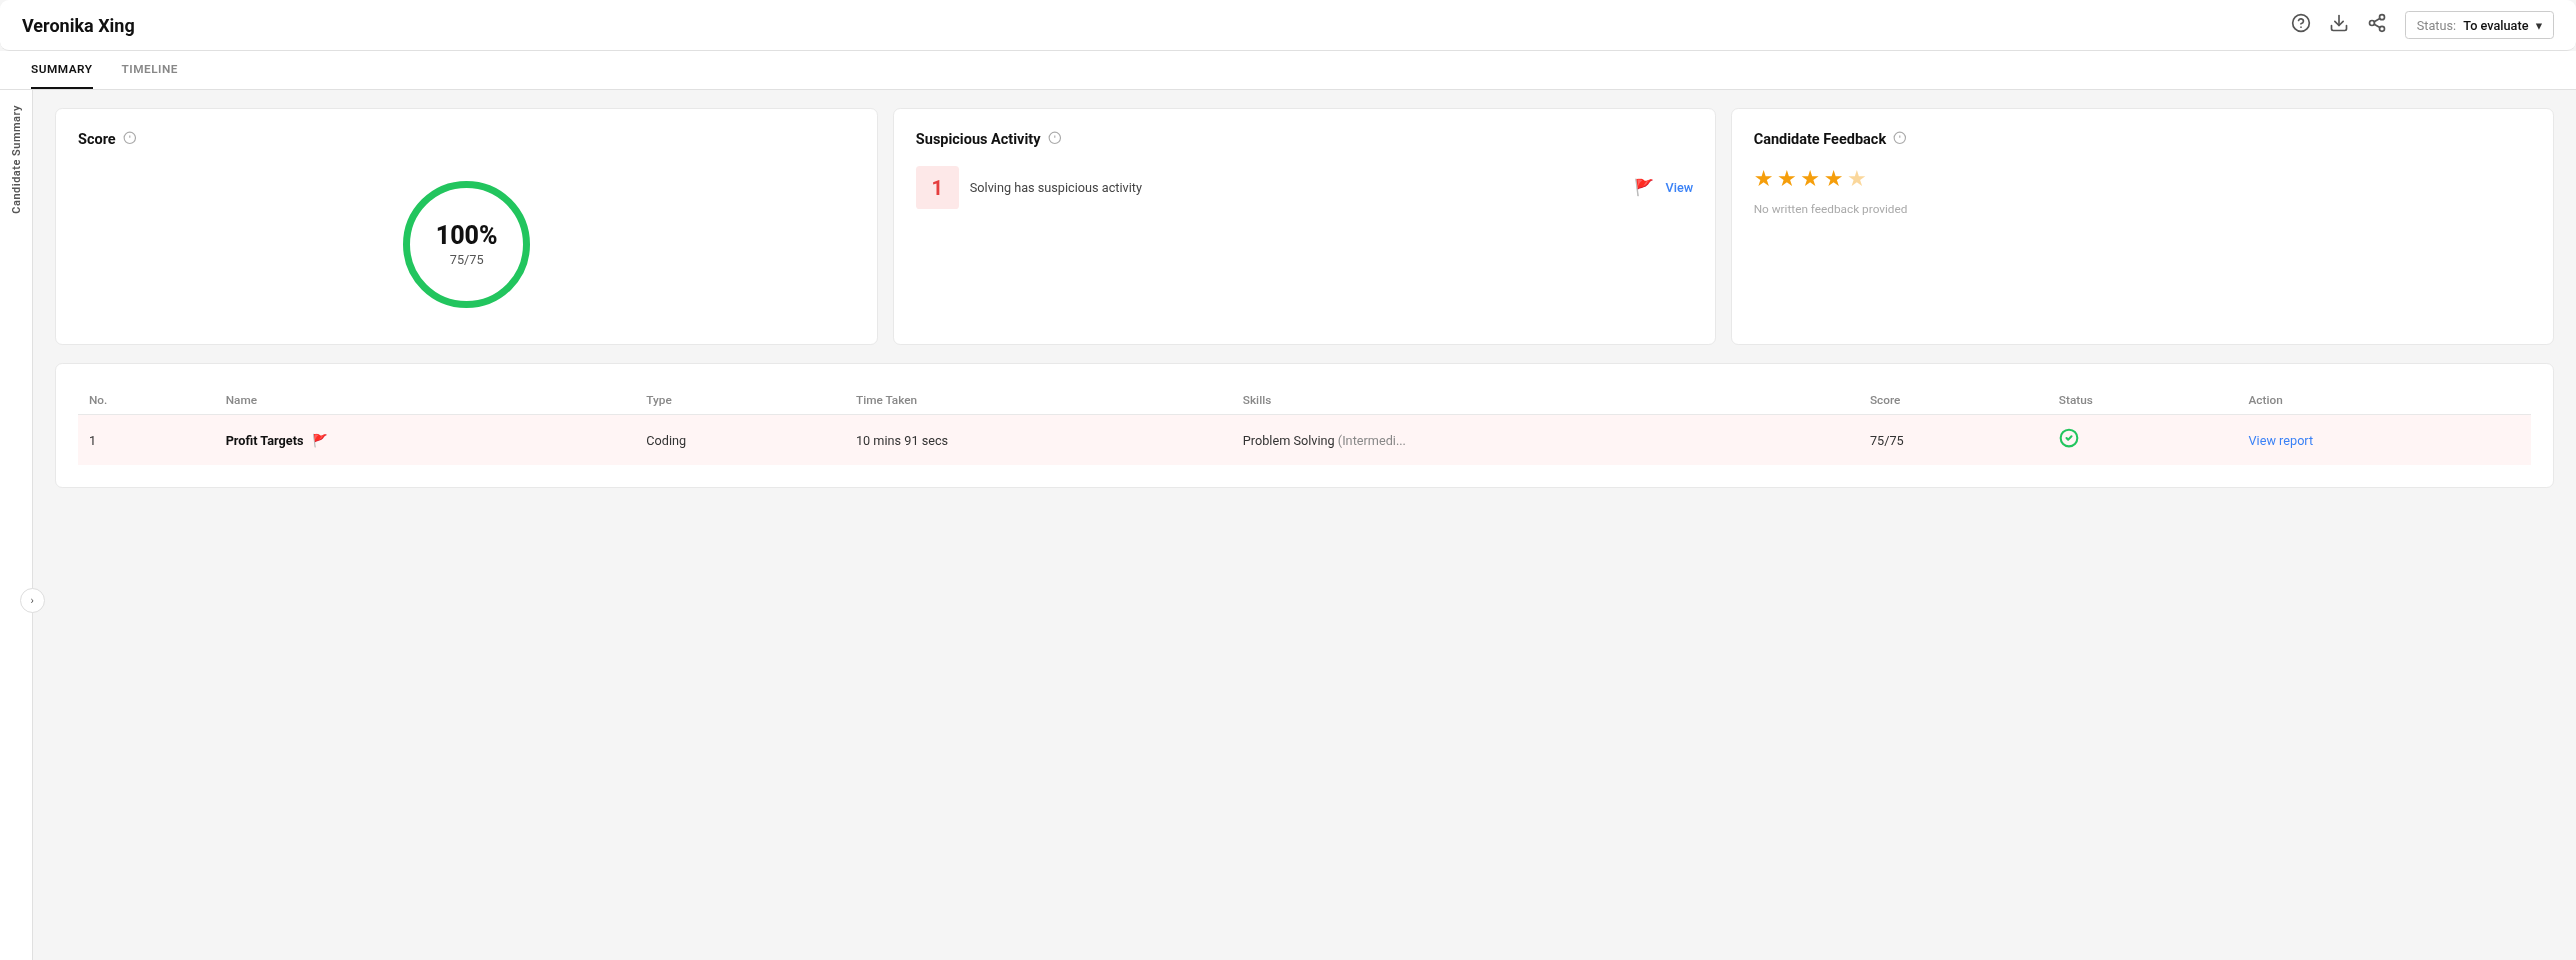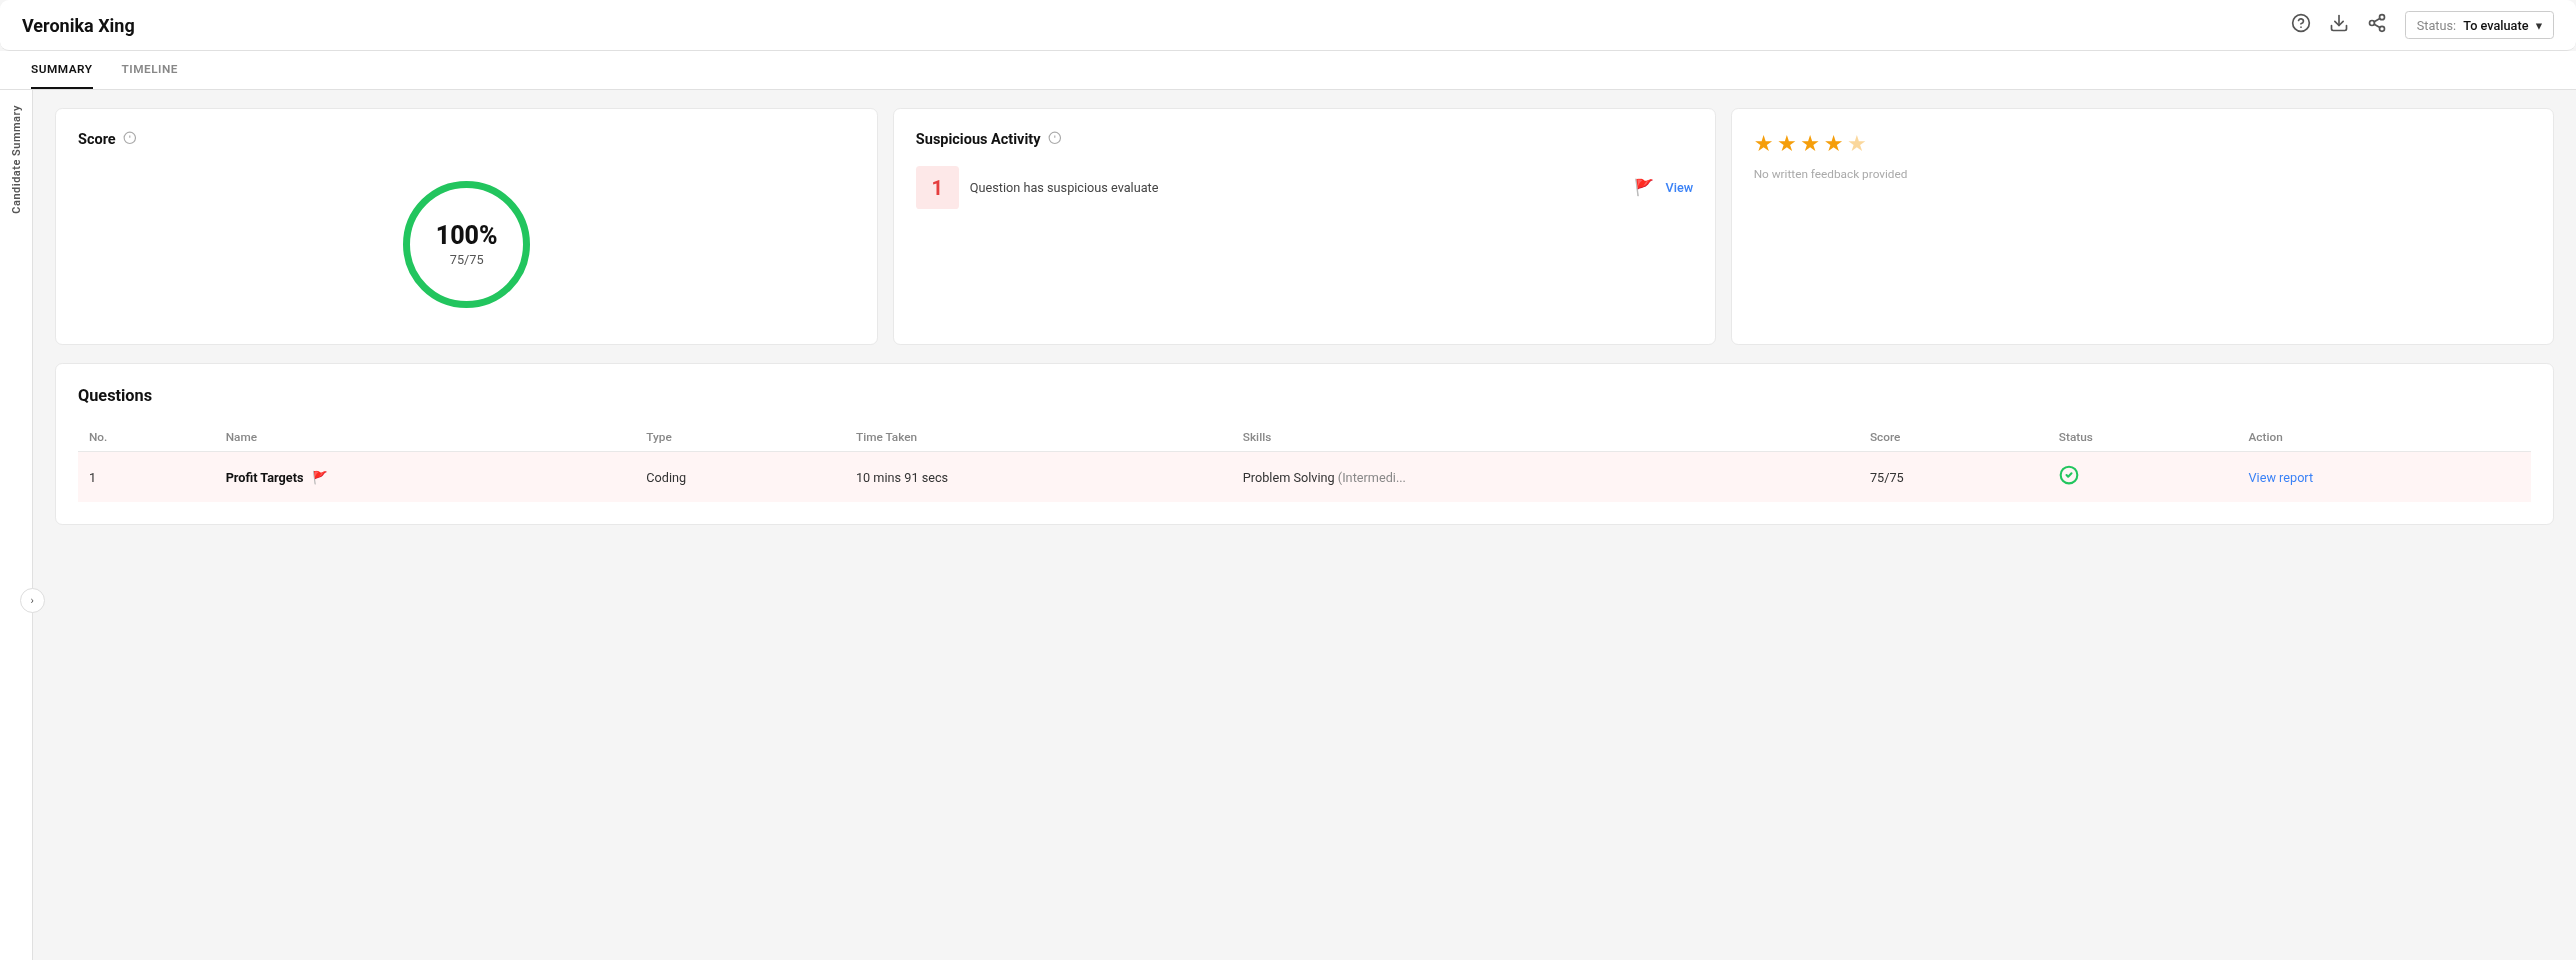--- a/index.html
+++ b/index.html
@@ -369,41 +369,50 @@
           <span class="info-icon">
             <svg width="13.6" height="13.6" viewBox="0 0 24 24" fill="none" stroke="#aaa" stroke-width="2">
                 <circle cx="12" cy="12" r="10"></circle>
                 <line x1="12" y1="8" x2="12" y2="12"></line>
                 <line x1="12" y1="16" x2="12.01" y2="16"></line>
               </svg>
           </span>
         </div>
         <div class="suspicious-item">
           <div class="suspicious-count-badge">1</div>
-          <span class="suspicious-text">Question has suspicious evaluate</span>
+          <span class="suspicious-text">Solving has suspicious activity</span>
           <span class="flag-icon">🚩</span>
           <a class="view-link">View</a>
         </div>
       </div>
 
       <div class="card">
+        <div class="card-title">
+          <span>Candidate Feedback</span>
+          <span class="info-icon">
+            <svg width="13.6" height="13.6" viewBox="0 0 24 24" fill="none" stroke="#aaa" stroke-width="2">
+                <circle cx="12" cy="12" r="10"></circle>
+                <line x1="12" y1="8" x2="12" y2="12"></line>
+                <line x1="12" y1="16" x2="12.01" y2="16"></line>
+              </svg>
+          </span>
+        </div>
         <div class="stars">
           <span class="star">★</span>
           <span class="star">★</span>
           <span class="star">★</span>
           <span class="star">★</span>
           <span class="star" style="color:#f59e0b; opacity:0.4;">★</span>
         </div>
         <p class="feedback-text">No written feedback provided</p>
       </div>
 
     </div>
 
     <div class="questions-card">
-      <h2 class="questions-title">Questions</h2>
       <table class="questions-table">
         <thead>
           <tr>
             <th>No.</th>
             <th>Name</th>
             <th>Type</th>
             <th>Time Taken</th>
             <th>Skills</th>
             <th>Score</th>
             <th>Status</th>

